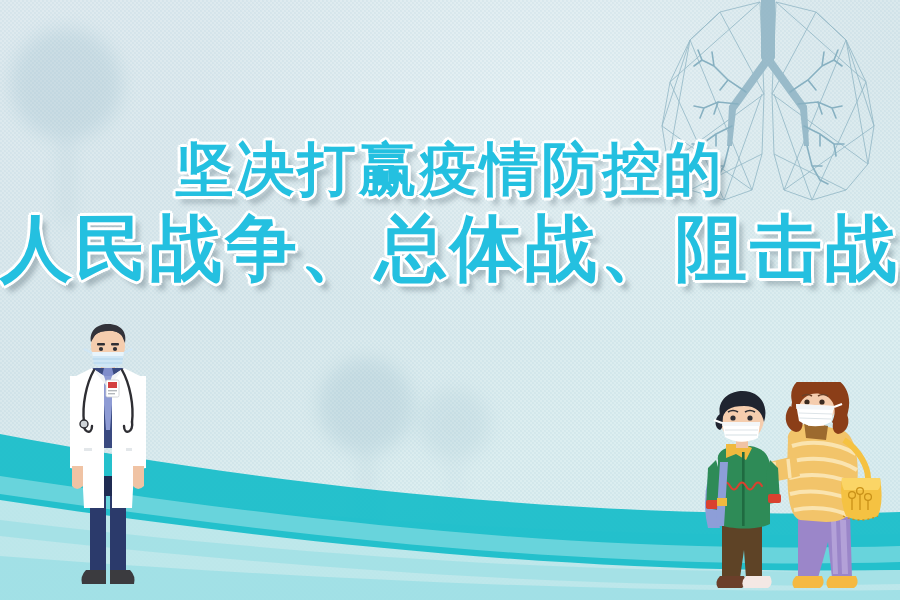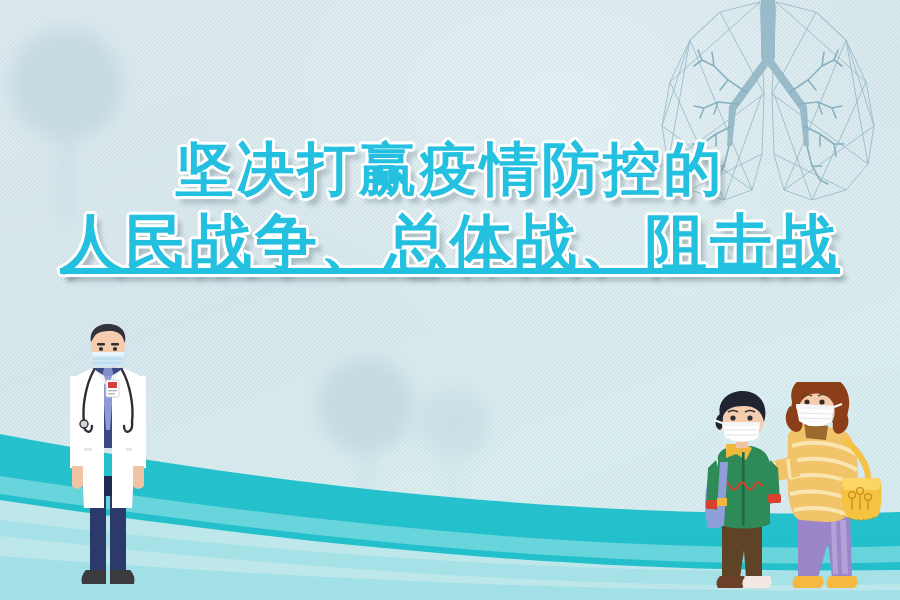--- a/index.html
+++ b/index.html
@@ -92,21 +92,21 @@
     text-shadow:
       -2px 0 0 #ffffff,  2px 0 0 #ffffff,
        0 -2px 0 #ffffff,  0 2px 0 #ffffff,
       -2px -2px 0 #ffffff, 2px -2px 0 #ffffff,
       -2px 2px 0 #ffffff, 2px 2px 0 #ffffff,
       -3px 0 0 #ffffff,  3px 0 0 #ffffff,
        0 -3px 0 #ffffff,  0 3px 0 #ffffff,
        6px 7px 5px rgba(90,110,120,.40);
   }
   .title-line-1 { font-size: 58px; margin-bottom: 14px; }
-  .title-line-2 { font-size: 62px; text-decoration: underline; }
+  .title-line-2 { font-size: 72px; }
 
   
   .doctor {
     position: absolute;
     left: 48px;
     top: 318px;
     width: 120px;
     height: 282px;
   }
   .family {

